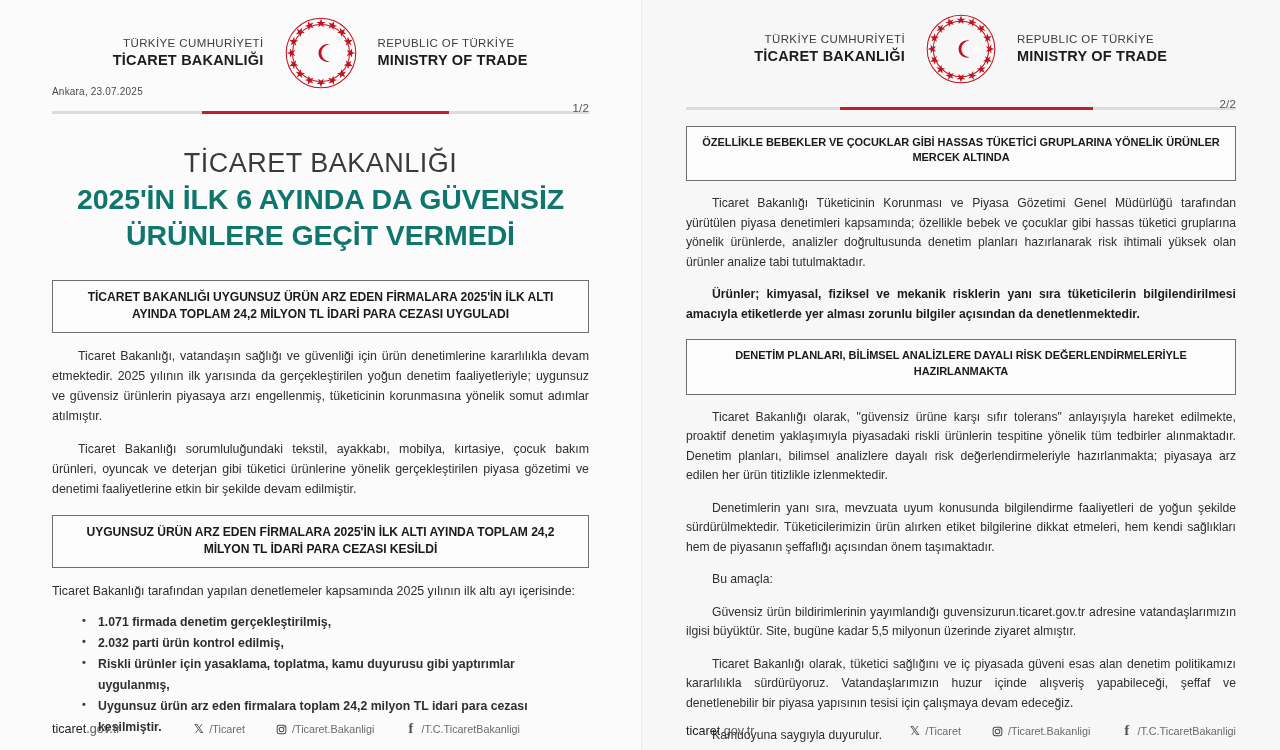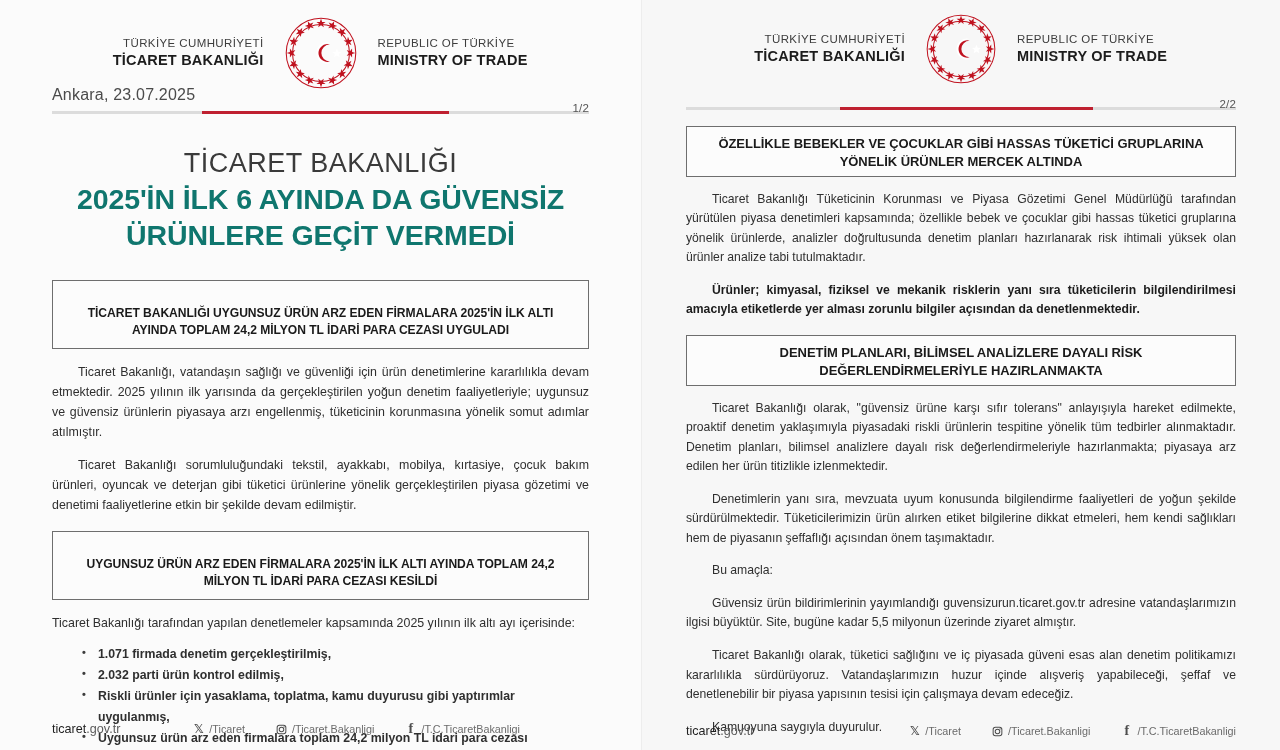--- a/index.html
+++ b/index.html
@@ -60,21 +60,21 @@
   .emblem { width: 74px; height: 74px; flex: 0 0 74px; }
   .page-right .emblem { width: 72px; height: 72px; flex: 0 0 72px; }
 
   
   .meta-row {
     position: relative;
     height: 22px;
   }
   .date-text {
     position: absolute; left: 0; top: 0;
-    font-size: 16px;
+    font-size: 10px;
     color: #4a4a4a;
     letter-spacing: 0.2px;
   }
   .page-no {
     position: absolute; right: 0; top: 16px;
     font-size: 11.5px;
     color: #555;
     letter-spacing: 0.2px;
   }
   .divider {
@@ -101,30 +101,30 @@
     font-weight: 700;
     letter-spacing: -0.1px;
     color: #0f766e;
     line-height: 1.2;
     margin-top: 2px;
   }
 
   
   .box-head {
     border: 1.5px solid #6e6e6e;
-    padding: 24px 14px 9px;
+    padding: 8px 14px 9px;
     text-align: center;
     background: #fcfcfc;
     font-size: 12.1px;
     font-weight: 700;
     letter-spacing: -0.05px;
     color: #1a1a1a;
     line-height: 1.38;
   }
-  .page-right .box-head { font-size: 13px; padding: 8px 12px 5px; }
+  .page-right .box-head { font-size: 11px; padding: 8px 12px 15px; }
 
   
   .para {
     font-size: 12.4px;
     line-height: 1.62;
     color: #2f2f2f;
     text-align: justify;
     text-indent: 26px;
     margin: 13px 0 0;
   }

